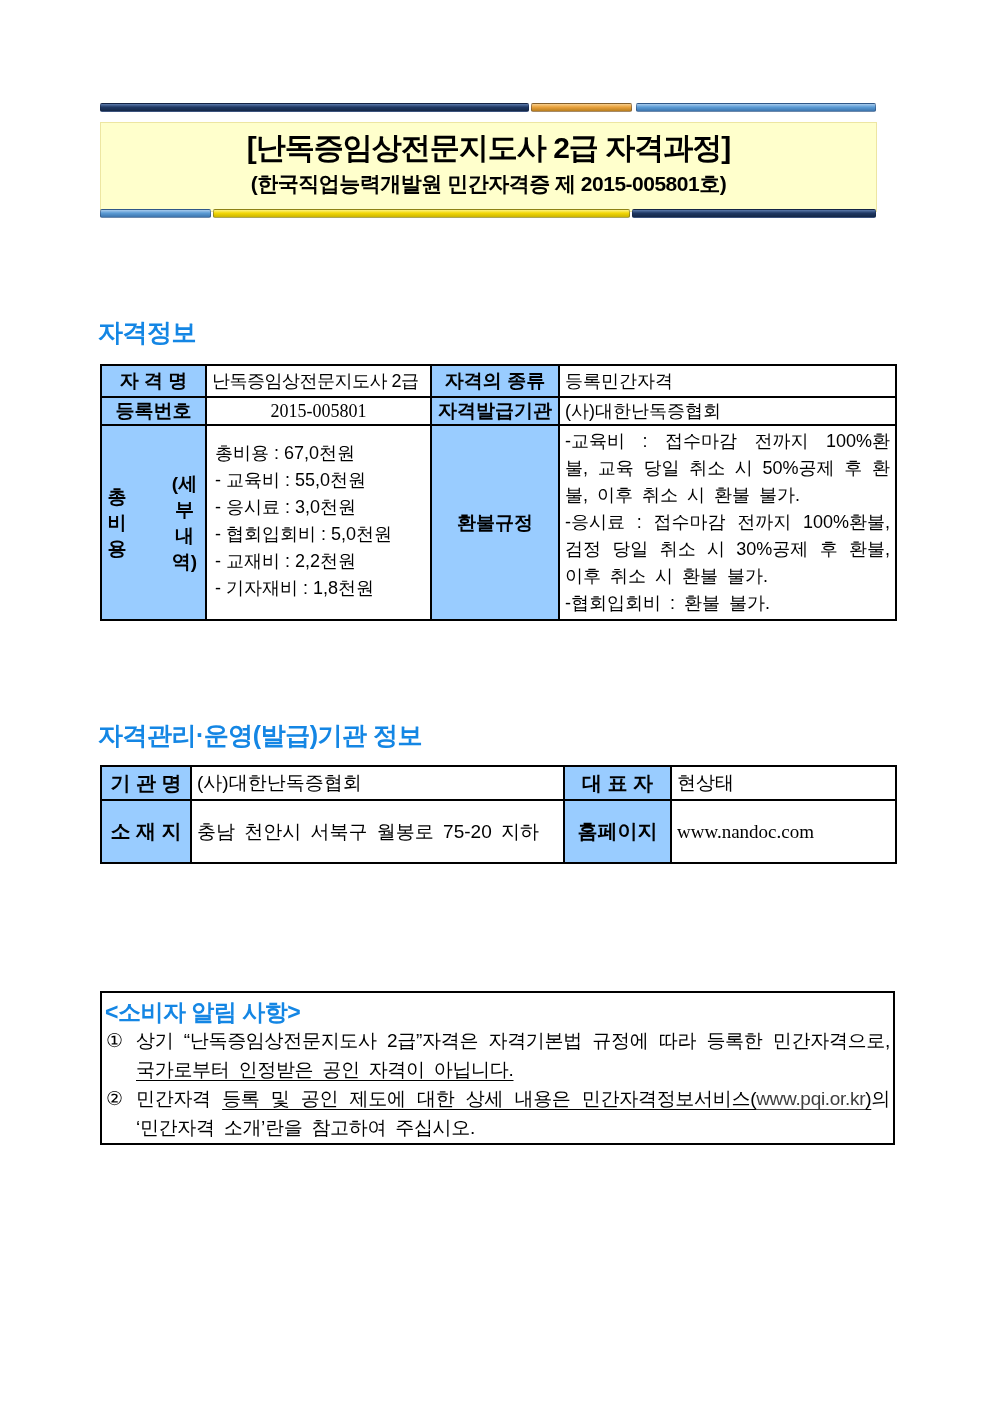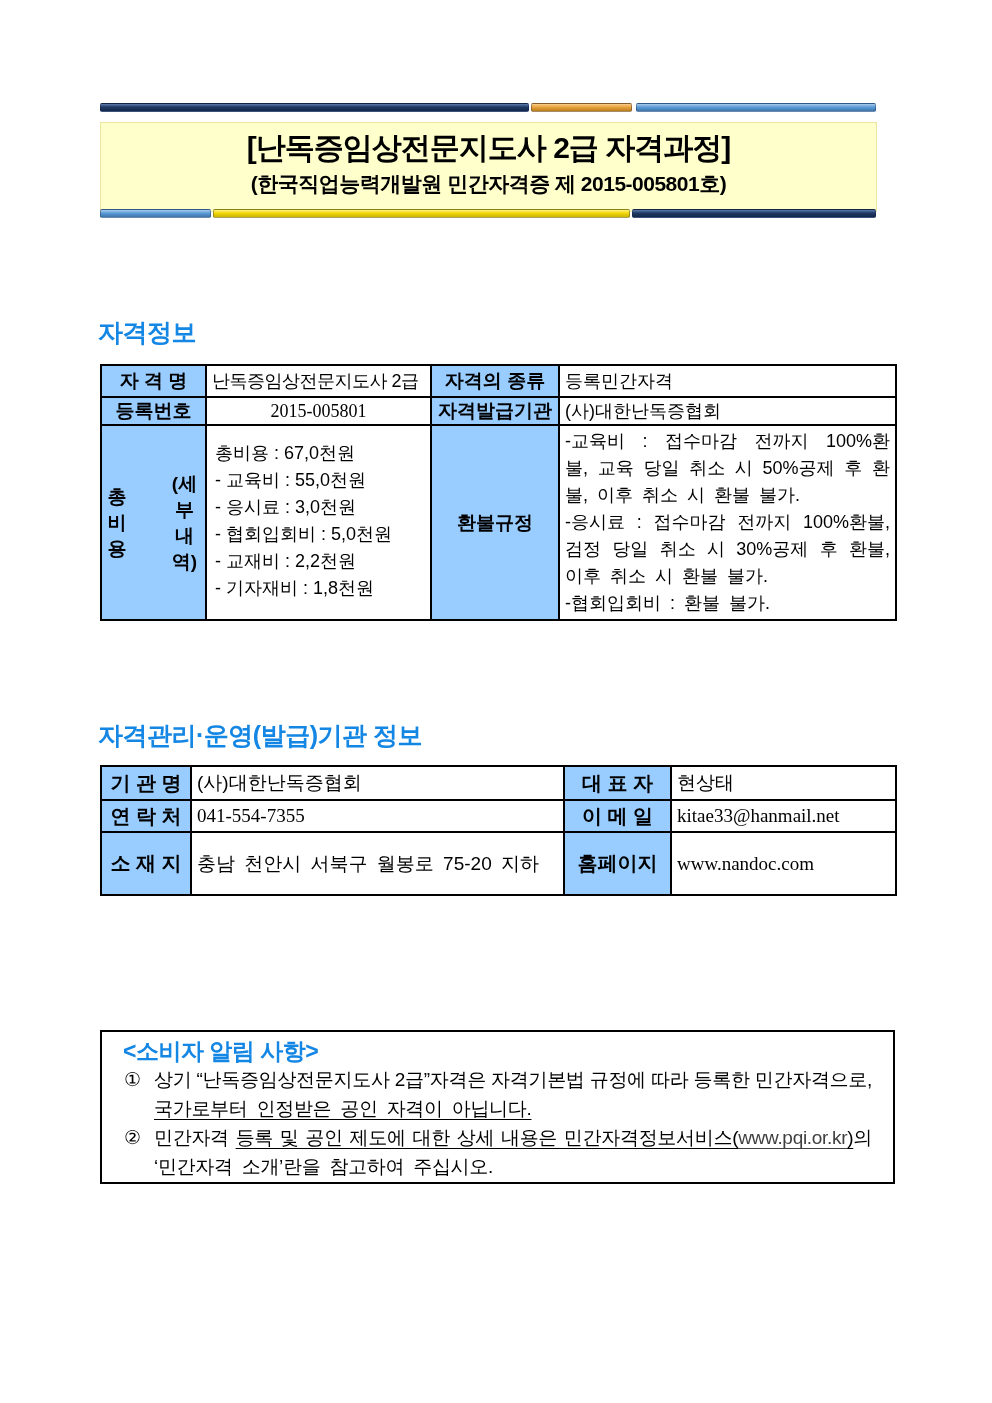--- a/index.html
+++ b/index.html
@@ -36,21 +36,21 @@
   .nowrap{white-space:nowrap;letter-spacing:-0.5px;font-size:17px;}
 
   .cost-cell{vertical-align:top;padding-top:14px;padding-left:8px;margin-left:20px;}
   .cost-line{font-size:18px;line-height:27px;white-space:nowrap;}
   .stack-label{display:flex;align-items:center;justify-content:center;gap:42px;}
   .refund-cell{vertical-align:top;padding:2px 5px;}
   .r-line{font-size:18px;line-height:27px;white-space:nowrap;}
   .jline{text-align:justify;text-align-last:justify;white-space:normal;}
 
   
-  .notice{left:100px;top:1030px;width:795px;height:154px;border:2px solid #000;box-sizing:border-box;padding:5px 21px;}
+  .notice{left:100px;top:991px;width:795px;height:154px;border:2px solid #000;box-sizing:border-box;padding:5px 3px;}
   .notice-head{color:#1486E4;font-weight:bold;font-size:23px;line-height:28px;letter-spacing:-0.5px;}
   .n-line{font-size:19px;line-height:29px;position:relative;padding-left:31px;letter-spacing:-0.3px;}
   .n-just{text-align:justify;text-align-last:justify;}
   .n-marker{position:absolute;left:1px;top:0;}
   .u{text-decoration:underline;text-underline-offset:4px;}
   a.plink{color:#404040;text-decoration:underline;text-underline-offset:4px;cursor:pointer;}
   .ws{word-spacing:4px;}
 </style>
 </head>
 <body>
@@ -132,26 +132,20 @@
       <col style="width:107px">
       <col style="width:225px">
     </colgroup>
   <tbody>
       <tr style="height:34px">
     <th>기 관 명</th>
     <td>(사)대한난독증협회</td>
     <th>대 표 자</th>
     <td>현상태</td>
   </tr>
-  <tr style="height:32px">
-    <th>연 락 처</th>
-    <td class="serif">041-554-7355</td>
-    <th>이 메 일</th>
-    <td class="serif">kitae33@hanmail.net</td>
-  </tr>
   <tr style="height:63px">
     <th>소 재 지</th>
     <td class="ws">충남 천안시 서북구 월봉로 75-20 지하</td>
     <th>홈페이지</th>
     <td class="serif">www.nandoc.com</td>
   </tr>
 </tbody>
   </table>
 
 <div class="abs notice">

